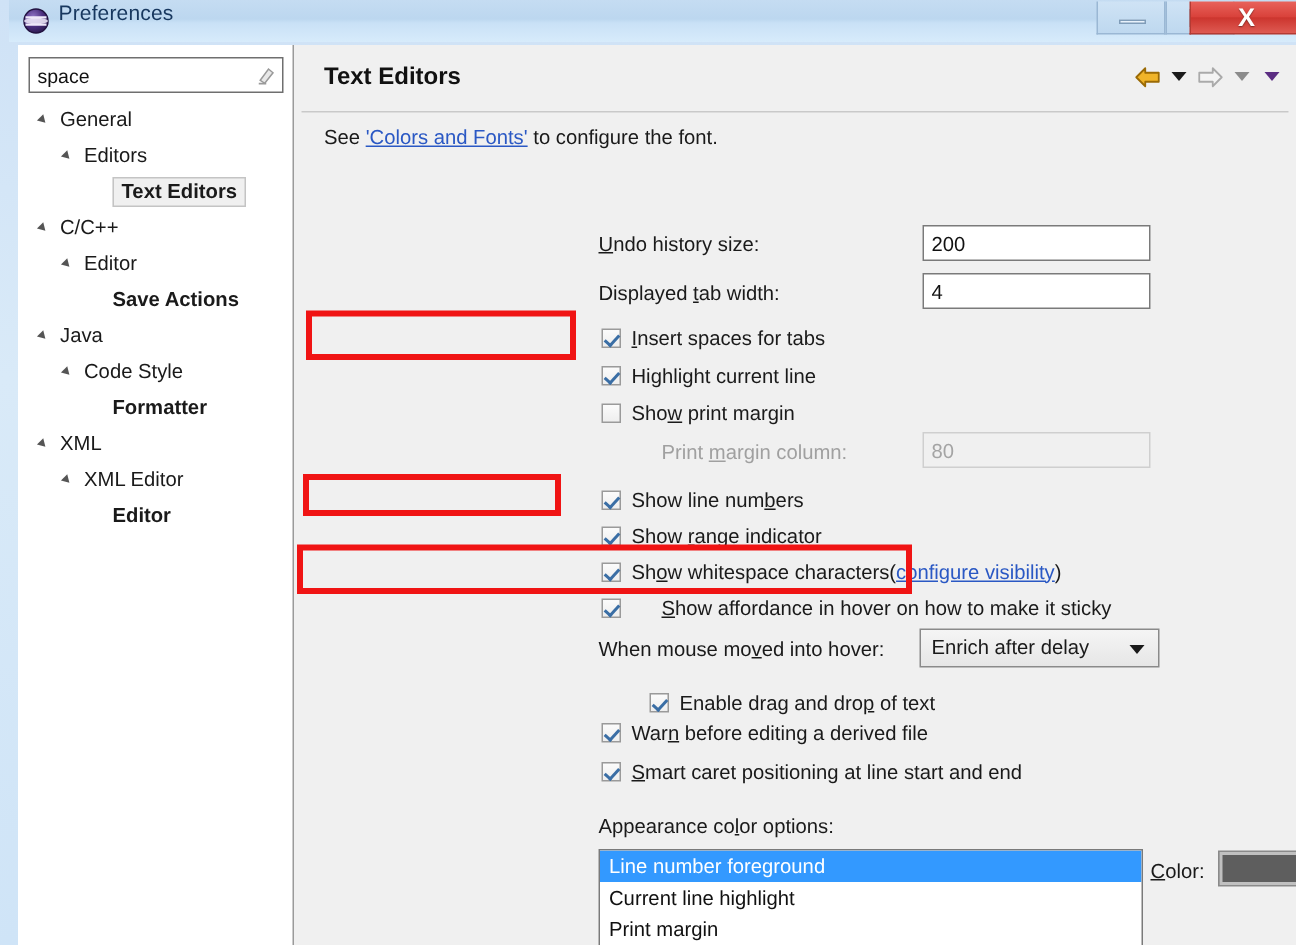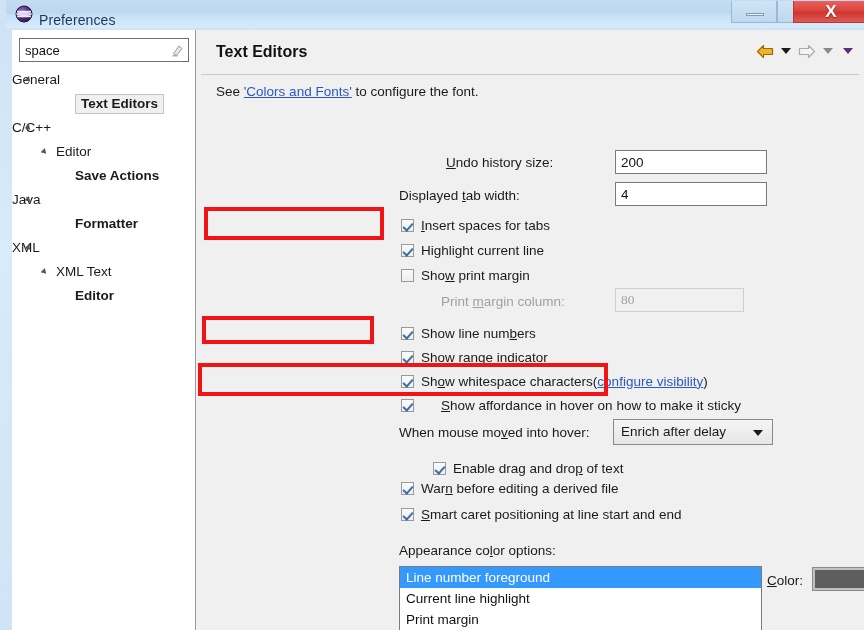--- a/index.html
+++ b/index.html
@@ -35,21 +35,21 @@
     height: 28px;
     background: linear-gradient(to bottom, #c5dcf2 0%, #bcd7ef 45%, #c9e1f6 55%, #d7ebfb 100%);
   }
   #title-icon {
     position: absolute;
     left: 9px; top: 5px;
     width: 18px; height: 18px;
   }
   #title-text {
     position: absolute;
-    left: 33px; top: 12px;
+    left: 33px; top: 0;
     font-size: 14px;
     color: #17375e;
     letter-spacing: .1px;
     white-space: nowrap;
   }
   .winbtn {
     position: absolute;
     top: 1px;
     height: 22px;
     box-sizing: border-box;
@@ -154,21 +154,21 @@
   }
   .tnode .arrow {
     position: absolute;
     top: 9px;
     width: 0; height: 0;
     border-left: 5px solid #555;
     border-top: 3.5px solid transparent;
     border-bottom: 3.5px solid transparent;
     transform: rotate(45deg);
   }
-  .lvl1 { }
+  .lvl1 { padding-left: 28px; }
   .lvl1 .arrow { left: 14px; }
   .lvl2 { padding-left: 44px; }
   .lvl2 .arrow { left: 30px; }
   .lvl3 { padding-left: 63px; }
   .tnode.sel .lbl {
     background: #f0f0f0;
     border: 1px solid #c4c4c4;
     padding: 1px 5px 2px 5px;
     font-weight: bold;
   }
@@ -391,28 +391,30 @@
         <input id="search-input" type="text" value="space" style="">
         <span id="clear-icon">
           <svg width="14" height="14" viewBox="0 0 14 14">
             <path d="M3.5 10.5 L9 3 L12 5.5 L6.5 12.5 Z" fill="#e8e8e8" stroke="#9a9a9a" stroke-width="1"></path>
             <path d="M2.5 12.8 H7.5" stroke="#9a9a9a" stroke-width="1.2"></path>
           </svg>
         </span>
       </div>
       <div id="tree">
           <div class="tnode lvl1"><span class="arrow"></span><span class="lbl">General</span></div>
+          <div class="tnode lvl2"><span class="arrow"></span><span class="lbl">Editors</span></div>
           <div class="tnode lvl3 sel"><span class="lbl">Text Editors</span></div>
           <div class="tnode lvl1"><span class="arrow"></span><span class="lbl">C/C++</span></div>
           <div class="tnode lvl2"><span class="arrow"></span><span class="lbl">Editor</span></div>
           <div class="tnode lvl3 bold"><span class="lbl">Save Actions</span></div>
           <div class="tnode lvl1"><span class="arrow"></span><span class="lbl">Java</span></div>
+          <div class="tnode lvl2"><span class="arrow"></span><span class="lbl">Code Style</span></div>
           <div class="tnode lvl3 bold"><span class="lbl">Formatter</span></div>
           <div class="tnode lvl1"><span class="arrow"></span><span class="lbl">XML</span></div>
-          <div class="tnode lvl2"><span class="arrow"></span><span class="lbl">XML Text</span></div>
+          <div class="tnode lvl2"><span class="arrow"></span><span class="lbl">XML Editor</span></div>
           <div class="tnode lvl3 bold"><span class="lbl">Editor</span></div>
         </div>
     </div>
 
     <div id="rightpane">
 
       <div id="page-title">Text Editors</div>
       <div id="title-sep"></div>
 
       <div id="toolbar">
@@ -429,21 +431,21 @@
         </span>
         <span class="chev grey"></span>
         <span class="chev purple"></span>
       </div>
 
       <div id="see-line">
         <span>See </span><a class="link">'Colors and Fonts'</a><span> to configure the font.</span>
       </div>
 
       <div id="form-host">
-          <div class="row-label" style="left: 203px; top: 125px; margin-left: 47px;"><span class="mn">U</span>ndo history size:</div>
+          <div class="row-label" style="left: 203px; top: 125px;"><span class="mn">U</span>ndo history size:</div>
           <input type="text" class="tfield" value="200" style="left: 419px; top: 120px; width: 152px;">
           <div class="row-label" style="left: 203px; top: 158px;">Displayed <span class="mn">t</span>ab width:</div>
           <input type="text" class="tfield" value="4" style="left: 419px; top: 152px; width: 152px;">
           <div class="cbrow" style="left: 205px; top: 185px;">
             <span class="cbox checked"></span>
             <span><span class="mn">I</span>nsert spaces for tabs</span>
           </div>
           <div class="cbrow" style="left: 205px; top: 210px;">
             <span class="cbox checked"></span>
             <span>Hi<span class="mn">g</span>hlight current line</span>
@@ -477,21 +479,21 @@
           </div>
           <div class="cbrow" style="left: 205px; top: 448px;">
             <span class="cbox checked"></span>
             <span>War<span class="mn">n</span> before editing a derived file</span>
           </div>
           <div class="cbrow" style="left: 205px; top: 474px;">
             <span class="cbox checked"></span>
             <span><span class="mn">S</span>mart caret positioning at line start and end</span>
           </div>
           <div class="row-label dim" style="left: 245px; top: 264px;">Print <span class="mn">m</span>argin column:</div>
-          <input type="text" class="tfield disabled" disabled="" value="80" style="left: 419px; top: 258px; width: 129px; font-family: Liberation Serif, serif;">
+          <input type="text" class="tfield disabled" disabled="" value="80" style="left: 419px; top: 258px; width: 152px;">
           <div class="row-label" style="left: 203px; top: 395px;">When mouse mo<span class="mn">v</span>ed into hover:</div>
         </div>
 
       <div id="applabel">Appearance co<span class="mn">l</span>or options:</div>
       <div id="listbox">
           <div class="litem sel">Line number foreground</div>
           <div class="litem">Current line highlight</div>
           <div class="litem">Print margin</div>
         </div>
       <div id="colorlabel"><span class="mn">C</span>olor:</div>

